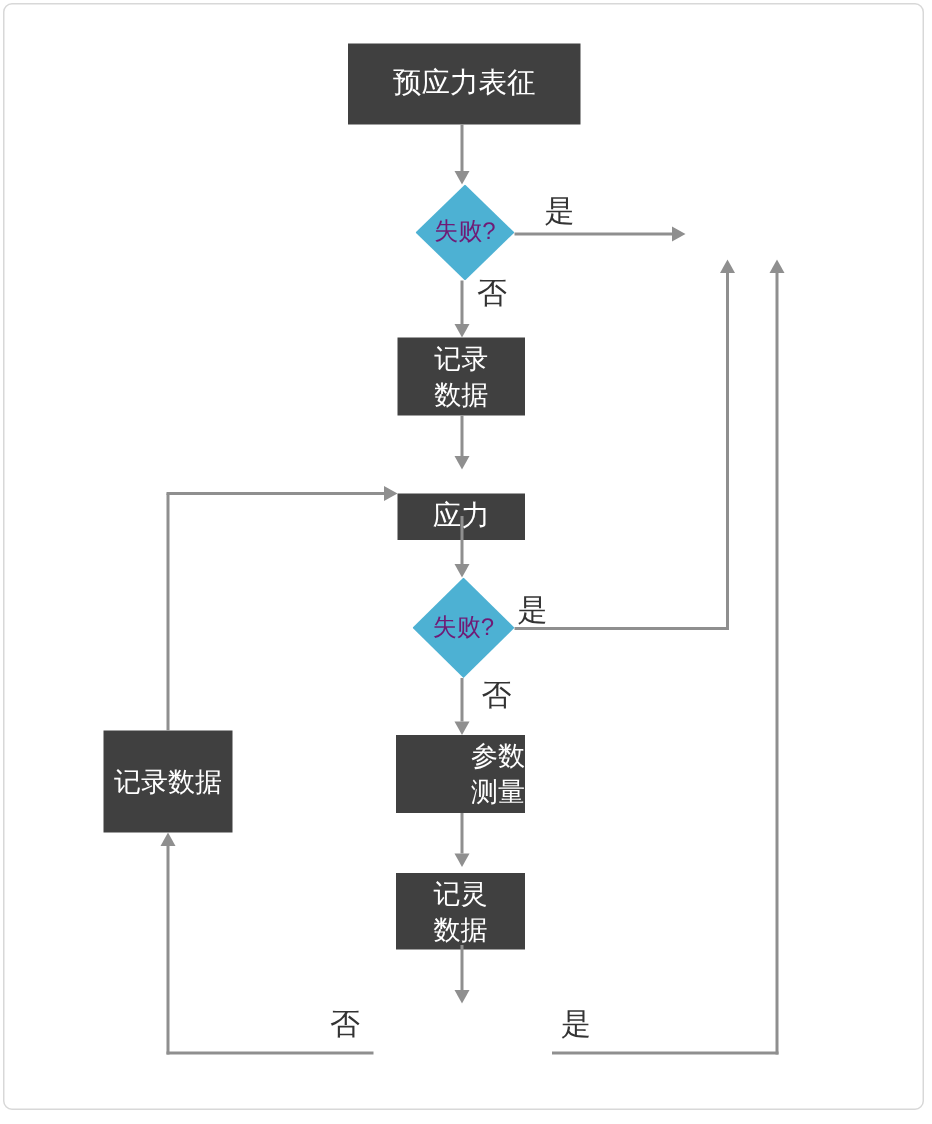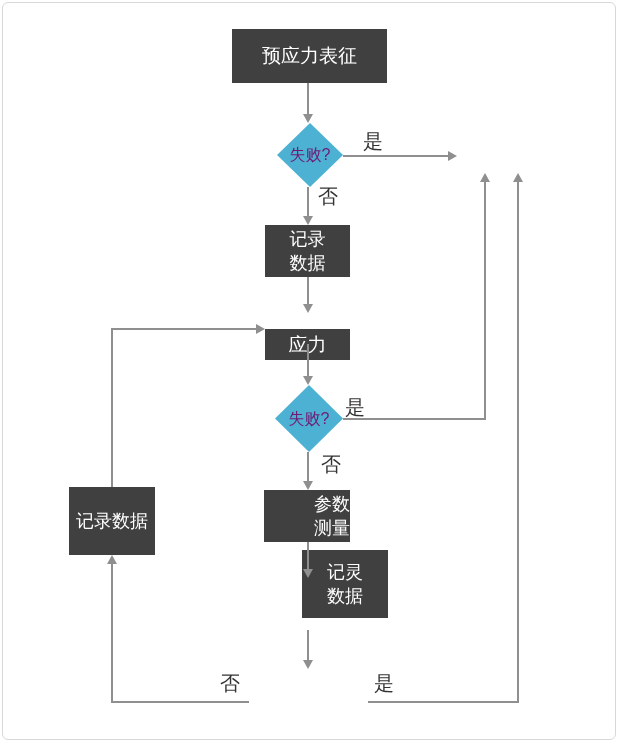--- a/index.html
+++ b/index.html
@@ -43,21 +43,21 @@
 
   <div class="diamond" style="left:275px;top:385px;width:68px;height:67px;">
     <span>失败?</span>
   </div>
 
   <div class="rect-node" style="left:264px;top:490px;width:86px;height:52px;align-items:flex-end;">
     <span>参数</span>
     <span>测量</span>
   </div>
 
-  <div class="rect-node" style="left:264px;top:550px;width:86px;height:68px;margin-left:38px;">
+  <div class="rect-node" style="left:264px;top:582px;width:86px;height:51px;">
     <span>记灵</span>
     <span>数据</span>
   </div>
 
 
   <div class="rect-node" style="left:69px;top:487px;width:86px;height:68px;font-family:Liberation Serif, serif;">
     <span>记录数据</span>
   </div>
 
   <div class="line" style="left:307px;top:83px;width:2px;height:31px;"></div>

